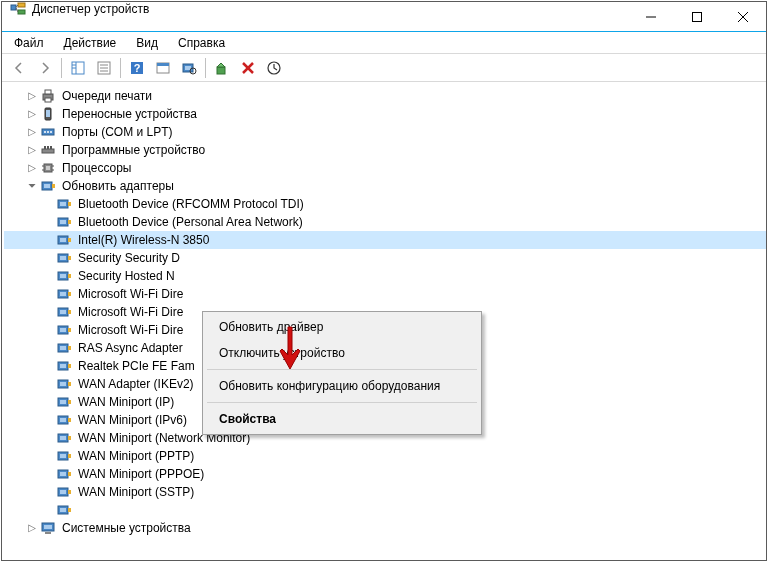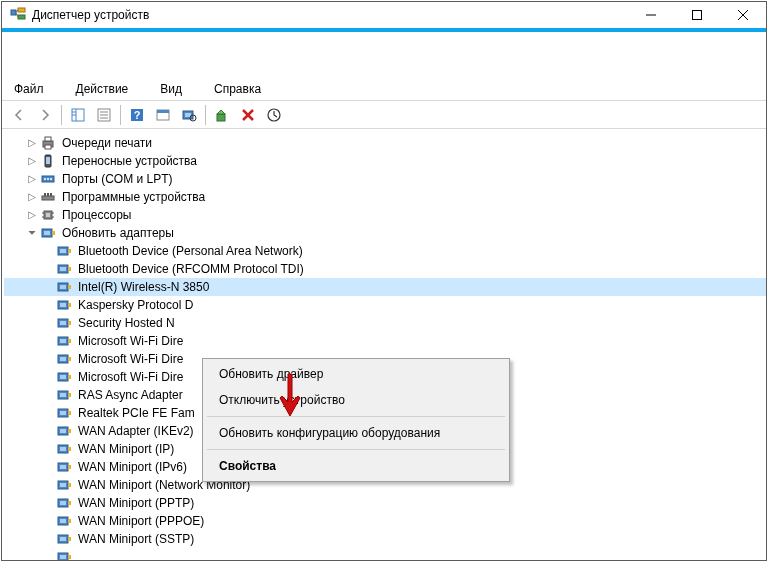--- a/index.html
+++ b/index.html
@@ -7,41 +7,41 @@
     margin: 0;
     font-family: "Segoe UI", Tahoma, sans-serif;
     font-size: 12px;
     background: #fff;
     width: 768px;
     height: 562px;
     overflow: hidden;
     position: relative;
   }
   .window { border: 1px solid #5a5a5a; height: 560px; width: 766px; margin:1px; display:flex; flex-direction:column; background:#fff;}
-  .titlebar { display:flex; align-items:center; height:30px; padding:0 0 0 8px; border-bottom:4px solid #0ea5e9;}
+  .titlebar { display:flex; height:30px; padding:0 0 0 8px; border-bottom:1px solid #0ea5e9;}
   .title-icon { width:16px; height:16px; margin-right:6px; display:flex; align-items:center; justify-content:center;}
   .title-text { flex:1; font-size:12px; color:#000;}
   .win-btns { display:flex; height:100%;}
   .win-btn { width:46px; height:100%; display:flex; align-items:center; justify-content:center; cursor:default;}
   .win-btn svg { width:10px; height:10px; }
-  .menubar { display:flex; gap:16px; padding:2px 4px; height:22px; align-items:flex-end; border-bottom:1px solid #d9d9d9;margin-top:47px;}
+  .menubar { display:flex; gap:4px; padding:2px 4px; height:22px; align-items:center; border-bottom:1px solid #d9d9d9;}
   .menu-item { padding:2px 8px; font-size:12px; cursor:default;}
   .toolbar { display:flex; align-items:center; height:28px; padding:0 4px; gap:0; border-bottom:1px solid #d9d9d9;}
   .tool-btn { width:24px; height:24px; display:flex; align-items:center; justify-content:center; margin:0 1px; cursor:default;}
   .tool-sep { width:1px; height:20px; background:#c0c0c0; margin:0 3px;}
   .content { flex:1; display:flex; overflow:hidden; position:relative; border-top:1px solid #fff;}
   .tree { flex:1; overflow-y: scroll; padding:4px 0 4px 2px; font-size:12px; line-height:18px;}
   .tree-row { display:flex; align-items:center; height:18px; white-space:nowrap; cursor:default;}
   .expander { width:16px; display:flex; align-items:center; justify-content:center; color:#6e6e6e; font-size:10px;}
   .node-icon { width:16px; height:16px; margin-right:4px; display:flex; align-items:center; justify-content:center;}
   .indent { display:inline-block; }
   .selected { background:#cce8ff; }
   .selected .label { background:#cce8ff; }
   .label { padding:0 2px;}
-  .context-menu { position:absolute; left:200px; top:228px; width:308px; background:#f0f0f0; border:1px solid #a0a0a0; box-shadow:3px 3px 3px rgba(0,0,0,0.25); padding:2px; font-size:12px;}
+  .context-menu { position:absolute; left:200px; top:228px; width:280px; background:#f0f0f0; border:1px solid #a0a0a0; box-shadow:3px 3px 3px rgba(0,0,0,0.25); padding:2px; font-size:12px;}
   .ctx-item { padding:6px 14px; cursor:default;}
   .ctx-item.bold { font-weight:bold;}
   .ctx-sep { height:1px; background:#d0d0d0; margin:3px 2px;}
   .cursor-arrow { position:absolute; left:274px; top:242px; pointer-events:none; z-index:50;}
   
   
   .tree::-webkit-scrollbar { width:17px; }
   .tree::-webkit-scrollbar-track { background:#f0f0f0; border-left:1px solid #e0e0e0;}
   .tree::-webkit-scrollbar-thumb { background:#cdcdcd; border:1px solid #b0b0b0;}
 </style>
@@ -203,21 +203,21 @@
         <span class="indent" style="width:20px"></span>
           <span class="expander">▷</span>
         <span class="node-icon">
             <svg width="16" height="16" viewBox="0 0 16 16">
               <rect x="2" y="7" width="12" height="4" fill="#888" stroke="#555"></rect>
               <rect x="4" y="4" width="2" height="3" fill="#555"></rect>
               <rect x="7" y="4" width="2" height="3" fill="#555"></rect>
               <rect x="10" y="4" width="2" height="3" fill="#555"></rect>
             </svg>
           </span>
-        <span class="label">Программные устройства</span>
+        <span class="label">Программные устройство</span>
       </div>
 
       <div class="tree-row">
         <span class="indent" style="width:20px"></span>
           <span class="expander">▷</span>
         <span class="node-icon">
             <svg width="16" height="16" viewBox="0 0 16 16">
               <rect x="4" y="4" width="8" height="8" fill="#888" stroke="#555"></rect>
               <rect x="6" y="6" width="4" height="4" fill="#ccc"></rect>
               <line x1="2" y1="6" x2="4" y2="6" stroke="#555"></line>
@@ -245,54 +245,54 @@
       <div id="net-children">
           <div class="tree-row">
             <span class="indent" style="width:52px"></span>
             <span class="node-icon">
               <svg width="16" height="16" viewBox="0 0 16 16">
                 <rect x="2" y="4" width="10" height="8" fill="#4a88c7" stroke="#2a5a8a"></rect>
                 <rect x="4" y="6" width="6" height="4" fill="#aaccee"></rect>
                 <rect x="12" y="6" width="3" height="4" fill="#e8b030"></rect>
               </svg>
             </span>
+            <span class="label">Bluetooth Device (RFCOMM Protocol TDI)</span>
+          </div>
+          <div class="tree-row">
+            <span class="indent" style="width:52px"></span>
+            <span class="node-icon">
+              <svg width="16" height="16" viewBox="0 0 16 16">
+                <rect x="2" y="4" width="10" height="8" fill="#4a88c7" stroke="#2a5a8a"></rect>
+                <rect x="4" y="6" width="6" height="4" fill="#aaccee"></rect>
+                <rect x="12" y="6" width="3" height="4" fill="#e8b030"></rect>
+              </svg>
+            </span>
             <span class="label">Bluetooth Device (Personal Area Network)</span>
           </div>
-          <div class="tree-row">
-            <span class="indent" style="width:52px"></span>
-            <span class="node-icon">
-              <svg width="16" height="16" viewBox="0 0 16 16">
-                <rect x="2" y="4" width="10" height="8" fill="#4a88c7" stroke="#2a5a8a"></rect>
-                <rect x="4" y="6" width="6" height="4" fill="#aaccee"></rect>
-                <rect x="12" y="6" width="3" height="4" fill="#e8b030"></rect>
-              </svg>
-            </span>
-            <span class="label">Bluetooth Device (RFCOMM Protocol TDI)</span>
-          </div>
           <div class="tree-row selected">
             <span class="indent" style="width:52px"></span>
             <span class="node-icon">
               <svg width="16" height="16" viewBox="0 0 16 16">
                 <rect x="2" y="4" width="10" height="8" fill="#4a88c7" stroke="#2a5a8a"></rect>
                 <rect x="4" y="6" width="6" height="4" fill="#aaccee"></rect>
                 <rect x="12" y="6" width="3" height="4" fill="#e8b030"></rect>
               </svg>
             </span>
             <span class="label">Intel(R) Wireless-N 3850</span>
           </div>
           <div class="tree-row">
             <span class="indent" style="width:52px"></span>
             <span class="node-icon">
               <svg width="16" height="16" viewBox="0 0 16 16">
                 <rect x="2" y="4" width="10" height="8" fill="#4a88c7" stroke="#2a5a8a"></rect>
                 <rect x="4" y="6" width="6" height="4" fill="#aaccee"></rect>
                 <rect x="12" y="6" width="3" height="4" fill="#e8b030"></rect>
               </svg>
             </span>
-            <span class="label">Kaspersky Protocol D</span>
+            <span class="label">Security Security D</span>
           </div>
           <div class="tree-row">
             <span class="indent" style="width:52px"></span>
             <span class="node-icon">
               <svg width="16" height="16" viewBox="0 0 16 16">
                 <rect x="2" y="4" width="10" height="8" fill="#4a88c7" stroke="#2a5a8a"></rect>
                 <rect x="4" y="6" width="6" height="4" fill="#aaccee"></rect>
                 <rect x="12" y="6" width="3" height="4" fill="#e8b030"></rect>
               </svg>
             </span>

